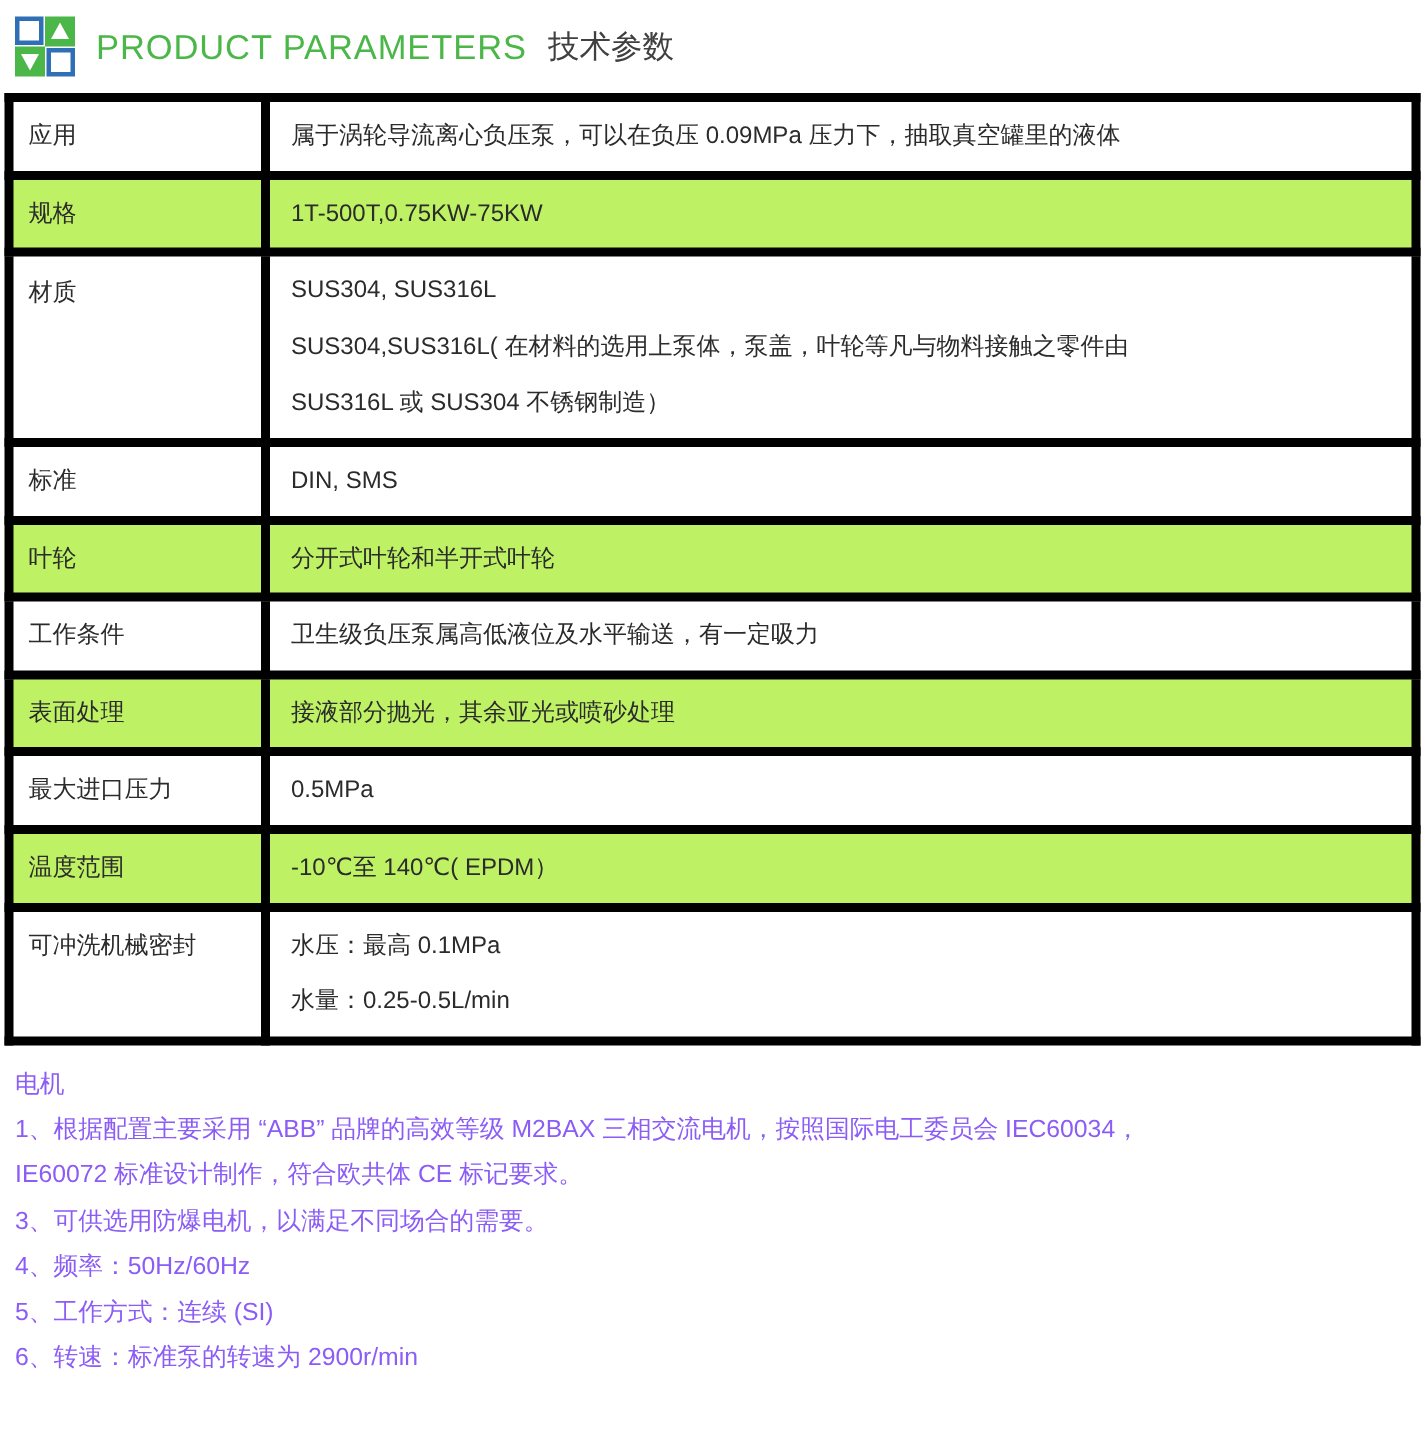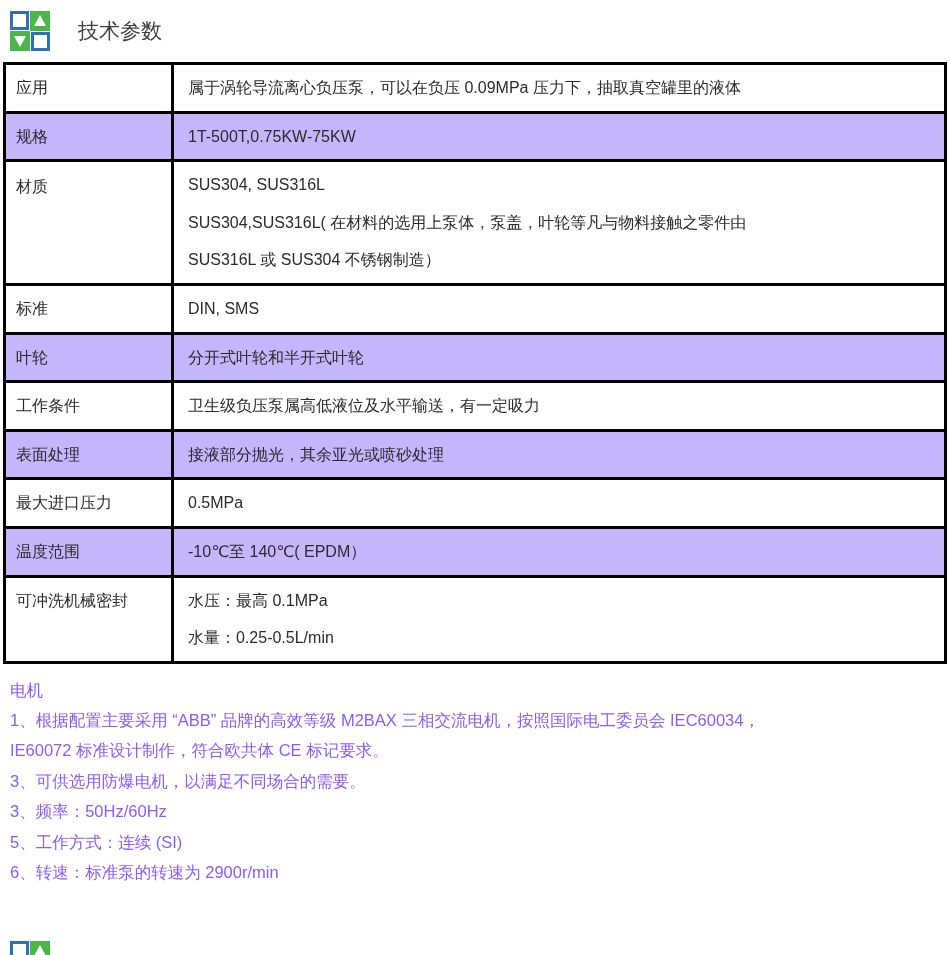--- a/index.html
+++ b/index.html
@@ -93,35 +93,35 @@
   .spec-wrap {
     padding: 0 3px;
   }
   table.spec {
     border-collapse: collapse;
     width: 944px;
     margin: 0 auto;
     table-layout: fixed;
   }
   table.spec td {
-    border: 3px solid #000000;
+    border: 6px solid #000000;
     vertical-align: middle;
     font-size: 16px;
     color: #2b2b2b;
     line-height: 1.85;
   }
   table.spec td.k {
     width: 155px;
     padding: 8px 0 8px 10px;
   }
   table.spec td.v {
     padding: 8px 0 8px 14px;
   }
   table.spec tr.alt td {
-    background: #c4b5fd;
+    background: #bef264;
   }
   .v-line { display: block; }
   .v-line + .v-line { margin-top: 8px; }
 
   
   .notes {
     padding: 12px 10px 0 10px;
     font-size: 16.5px;
     line-height: 1.72;
     color: #8b5cf6;
@@ -139,20 +139,21 @@
 
 <div class="page">
 
   <div class="section-head">
     <div class="logo-mark">
       <span class="sq tl"></span>
       <span class="arrow-up"></span>
       <span class="arrow-dn"></span>
       <span class="sq br"></span>
     </div>
+    <span class="head-en">PRODUCT PARAMETERS</span>
     <span class="head-cn">技术参数</span>
   </div>
 
   <div class="spec-wrap">
     <table class="spec">
       <tbody>
         <tr>
           <td class="k">应用</td>
           <td class="v">
             <span class="v-line">属于涡轮导流离心负压泵，可以在负压 0.09MPa 压力下，抽取真空罐里的液体</span>
@@ -217,21 +218,21 @@
         </tr>
       </tbody>
     </table>
   </div>
 
   <div class="notes">
     <p class="note title">电机</p>
     <p class="note">1、根据配置主要采用 “ABB” 品牌的高效等级 M2BAX 三相交流电机，按照国际电工委员会 IEC60034，</p>
     <p class="note">IE60072 标准设计制作，符合欧共体 CE 标记要求。</p>
     <p class="note">3、可供选用防爆电机，以满足不同场合的需要。</p>
-    <p class="note">3、频率：50Hz/60Hz</p>
+    <p class="note">4、频率：50Hz/60Hz</p>
     <p class="note">5、工作方式：连续 (SI)</p>
     <p class="note">6、转速：标准泵的转速为 2900r/min</p>
   </div>
 
   <div class="section-head bottom">
     <div class="logo-mark">
       <span class="sq tl"></span>
       <span class="arrow-up"></span>
 
     </div>

